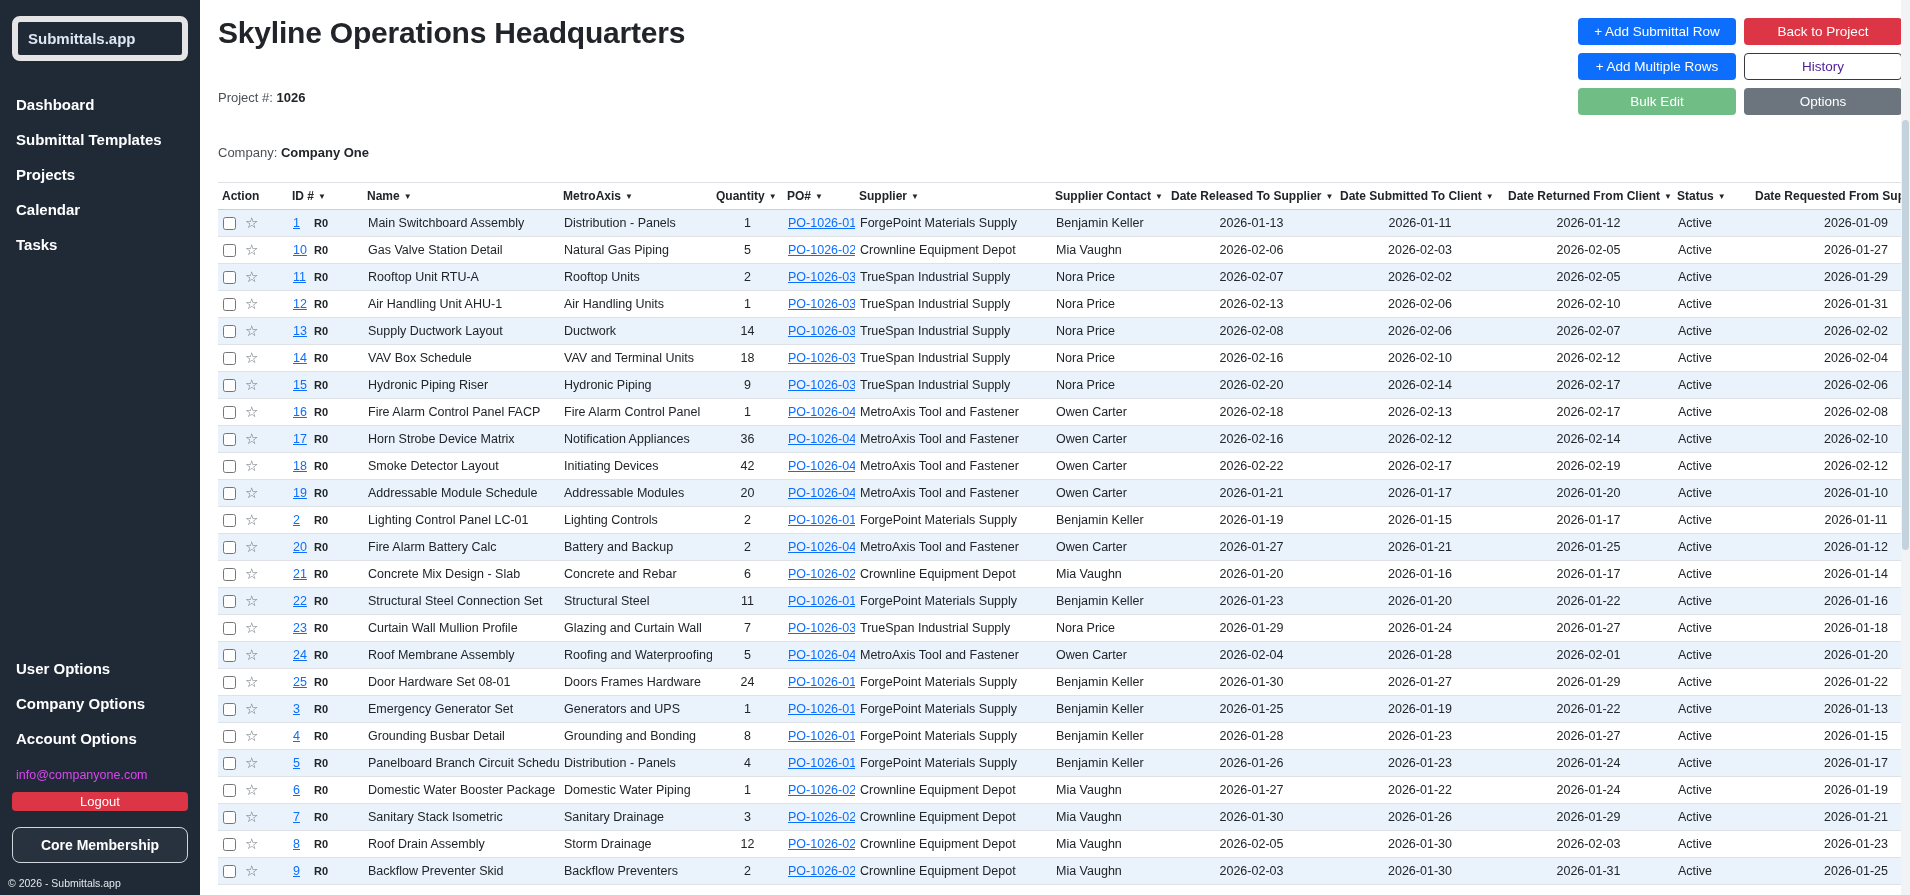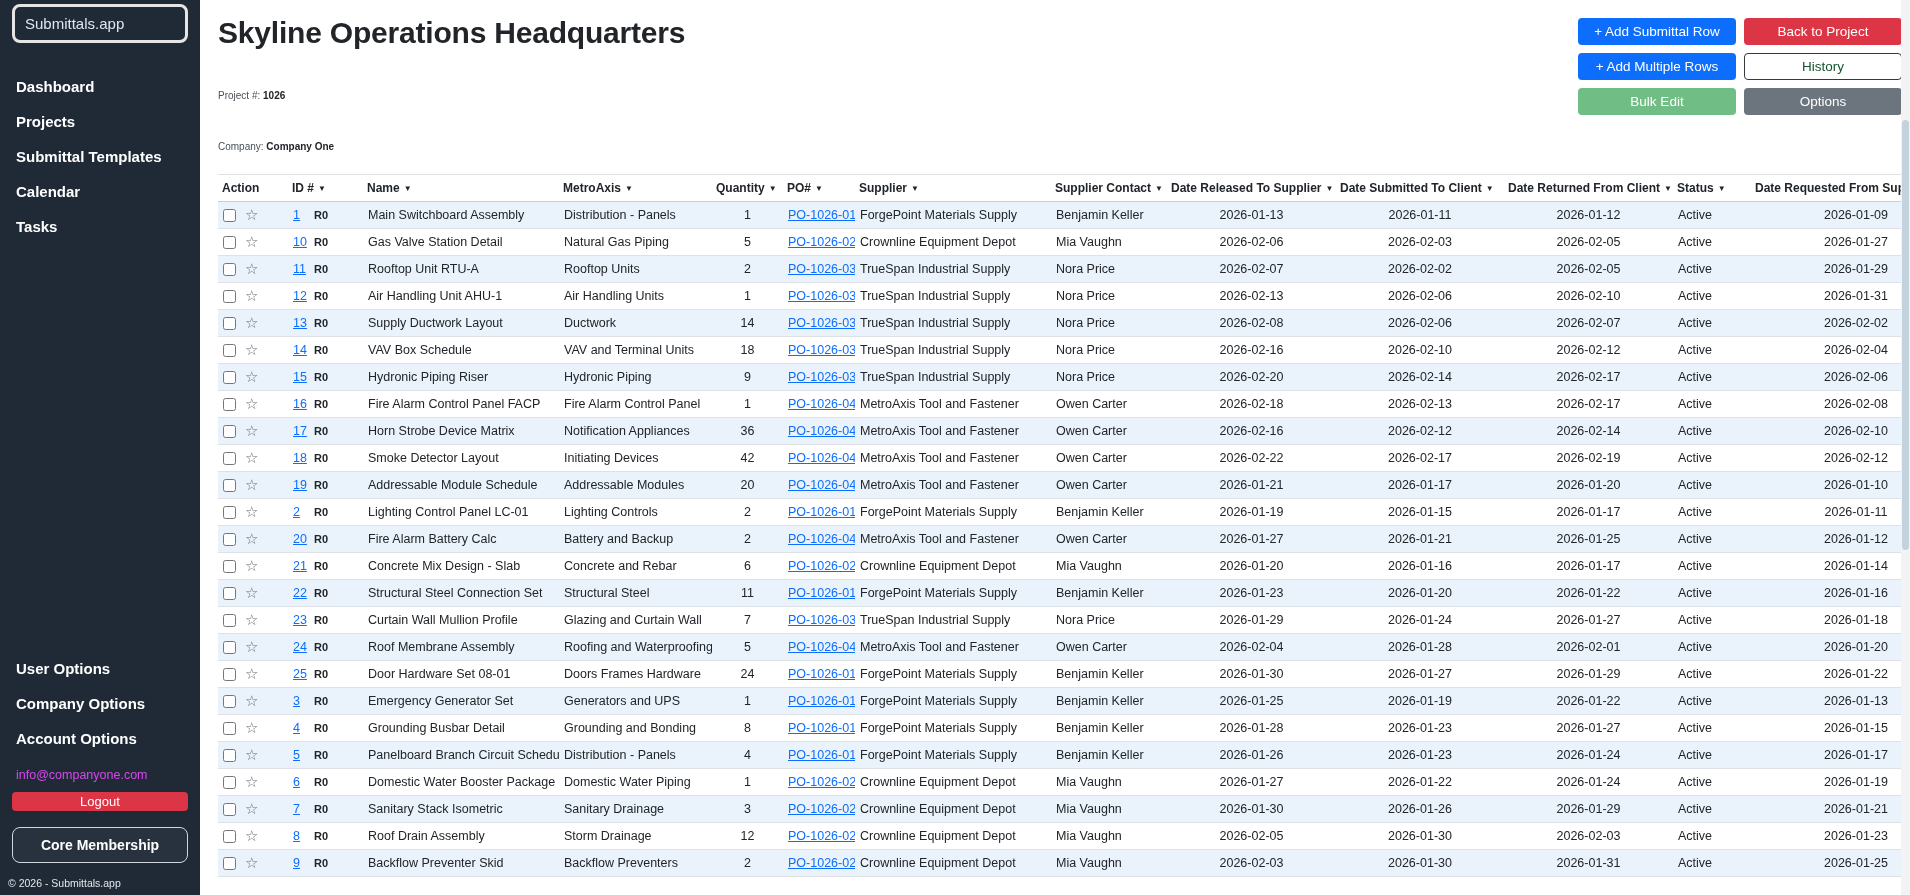--- a/index.html
+++ b/index.html
@@ -12,24 +12,24 @@
     color: #212529;
   }
 
   
   .sidebar {
     width: 200px; flex-shrink: 0; height: 100%;
     background: #202a37; color: #fff;
     display: flex; flex-direction: column;
   }
   .logo-box {
-    margin: 4px 12px 26px;
-    border: 3px solid #e5e5e5; border-radius: 8px;
+    margin: 16px 12px 26px;
+    border: 6px solid #e5e5e5; border-radius: 8px;
     padding: 8px 10px;
-    font-weight: 400; font-size: 15px; color: #dde6f2;
+    font-weight: 700; font-size: 15px; color: #dde6f2;
     cursor: pointer;
   }
   .nav-item {
     display: block; padding: 9px 16px;
     font-weight: 700; font-size: 15px; color: #ffffff;
     text-decoration: none; cursor: pointer;
   }
   .spacer { flex: 1; }
   .email { padding: 12px 16px 4px; font-size: 12.5px; color: #d946ef; }
   .logout-btn {
@@ -51,33 +51,33 @@
   .main { flex: 1; overflow: hidden; position: relative; }
   .header-row {
     display: flex; justify-content: space-between; align-items: flex-start;
     padding: 16px 8px 0 18px;
     gap: 40px;
   }
   .page-title {
     margin: 0 0 14px; font-size: 30px; font-weight: 700;
     color: #212529; letter-spacing: -0.2px;
   }
-  .meta { font-size: 10px; color: #495057; margin-bottom: 6px; margin-top: 40px; }
+  .meta { font-size: 13px; color: #495057; margin-bottom: 6px; margin-top: 40px; }
   .meta .meta-value { color: #212529; font-weight: 700; }
 
   .toolbar { display: grid; grid-template-columns: 158px 158px; gap: 8px; margin-top: 2px; }
   .btn {
     height: 27px; border-radius: 4px; font-size: 13.5px;
     border: 1px solid transparent; cursor: pointer; font-family: inherit;
     display: flex; align-items: center; justify-content: center;
     white-space: nowrap; padding: 0 6px;
   }
   .btn-primary   { background: #0d6efd; color: #fff; }
   .btn-danger    { background: #dc3545; color: #fff; }
-  .btn-light     { background: #ffffff; color: #14532d; border-color: #343a40; }
+  .btn-light     { background: #ffffff; color: #4c1d95; border-color: #343a40; }
   .btn-success   { background: #70bd86; color: #fff; }
   .btn-secondary { background: #6c757d; color: #fff; }
 
   
   .table-wrap { margin: 16px 0 0 18px; overflow: hidden; width: calc(100% - 18px); }
   table { border-collapse: collapse; table-layout: fixed; width: 1743px; }
   .w0{width:70px}.w1{width:75px}.w2{width:196px}.w3{width:153px}.w4{width:71px}
   .w5{width:72px}.w6{width:196px}.w7{width:116px}.w8{width:169px}.w9{width:168px}
   .w10{width:169px}.w11{width:78px}.w12{width:210px}
   th {
@@ -112,22 +112,22 @@
     background: #c4d2de; border-radius: 4px;
   }
 </style>
 </head>
 <body>
 
 <aside class="sidebar">
   <div class="logo-box">Submittals.app</div>
   <nav>
     <a class="nav-item">Dashboard</a>
+    <a class="nav-item">Submittal Templates</a>
     <a class="nav-item">Projects</a>
-    <a class="nav-item">Submittal Templates</a>
     <a class="nav-item">Calendar</a>
     <a class="nav-item">Tasks</a>
   </nav>
   <div class="spacer"></div>
   <nav>
     <a class="nav-item">User Options</a>
     <a class="nav-item">Company Options</a>
     <a class="nav-item">Account Options</a>
   </nav>
   <div class="email">info@companyone.com</div>

